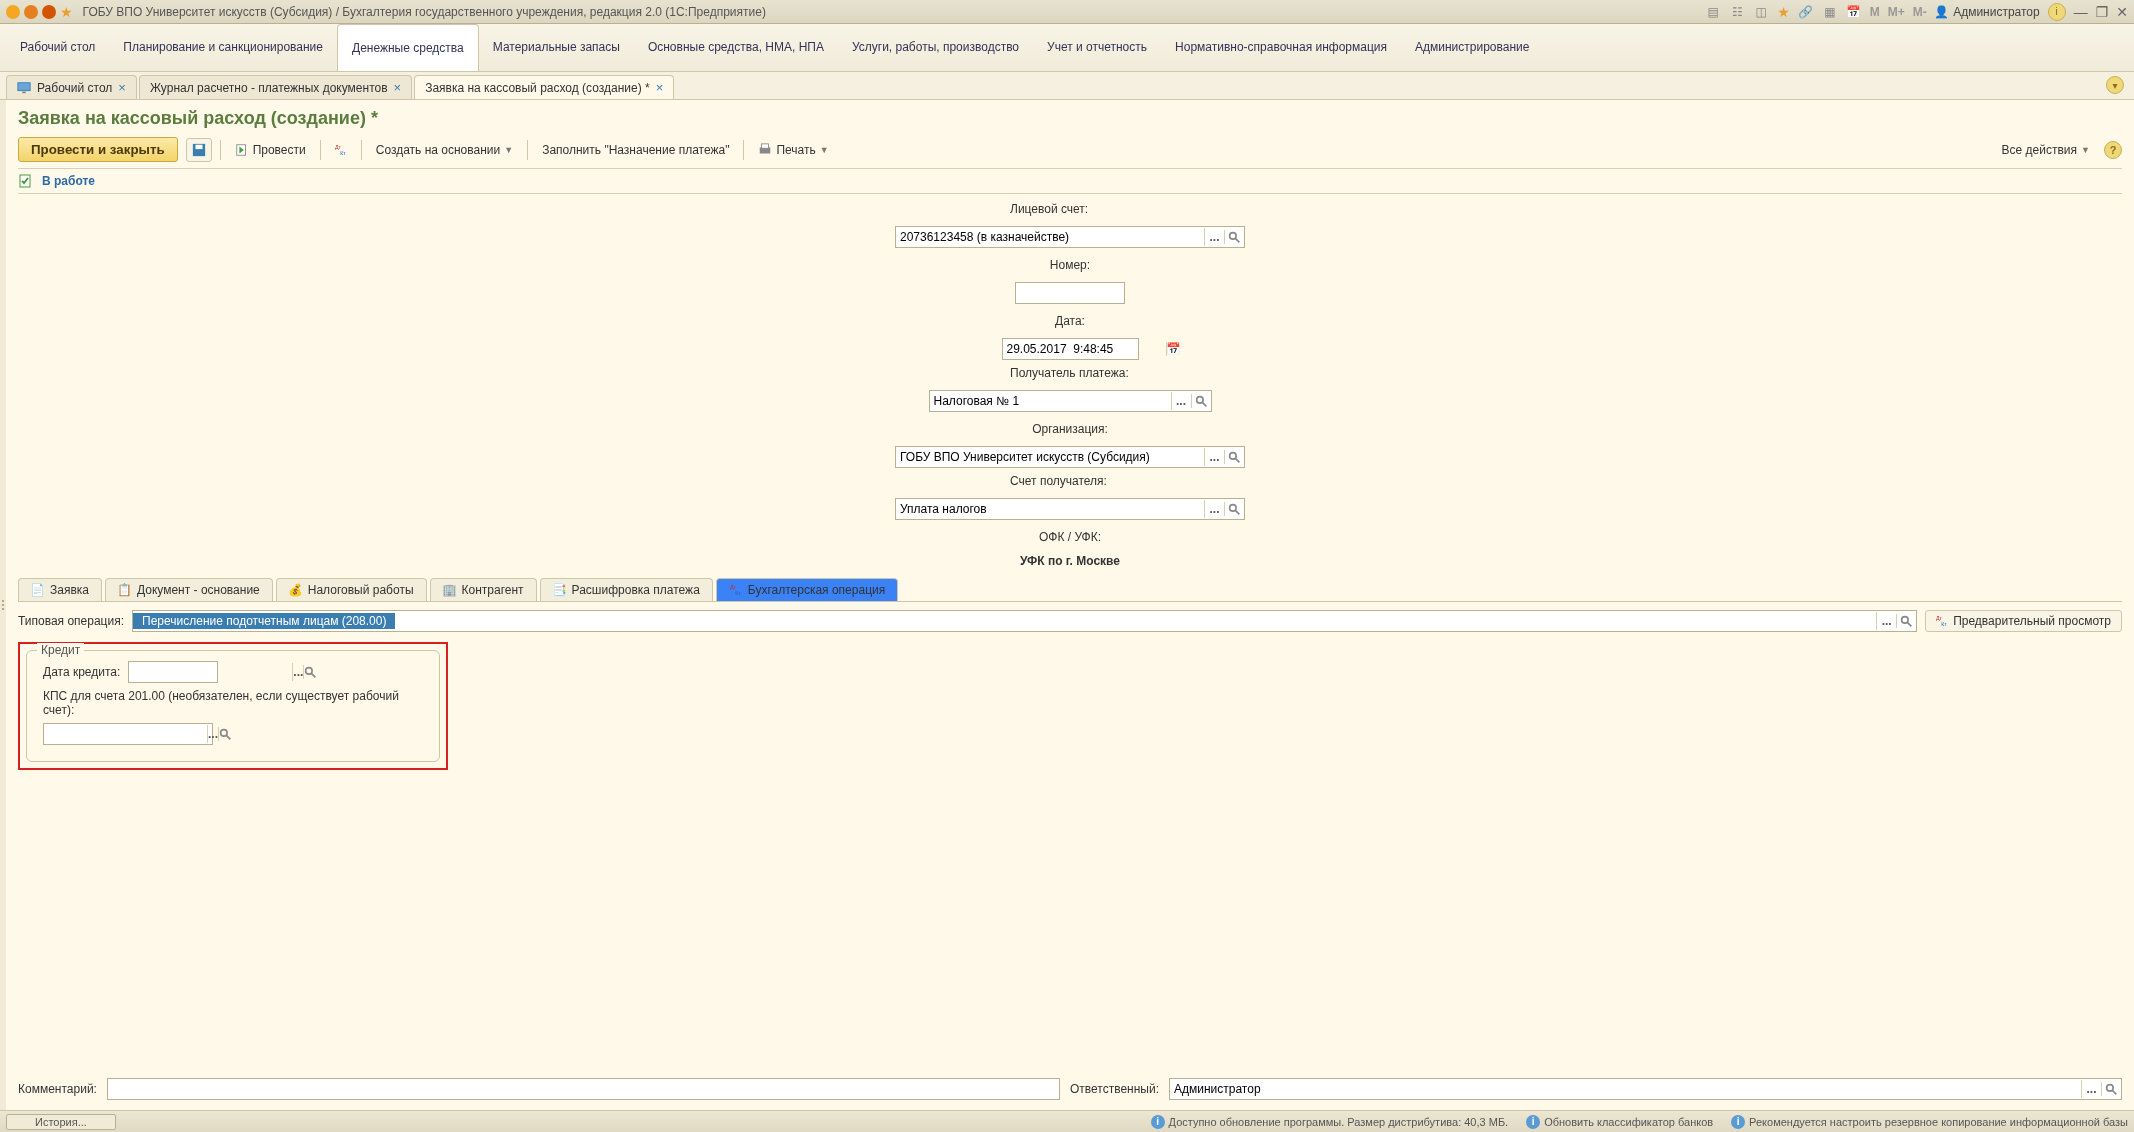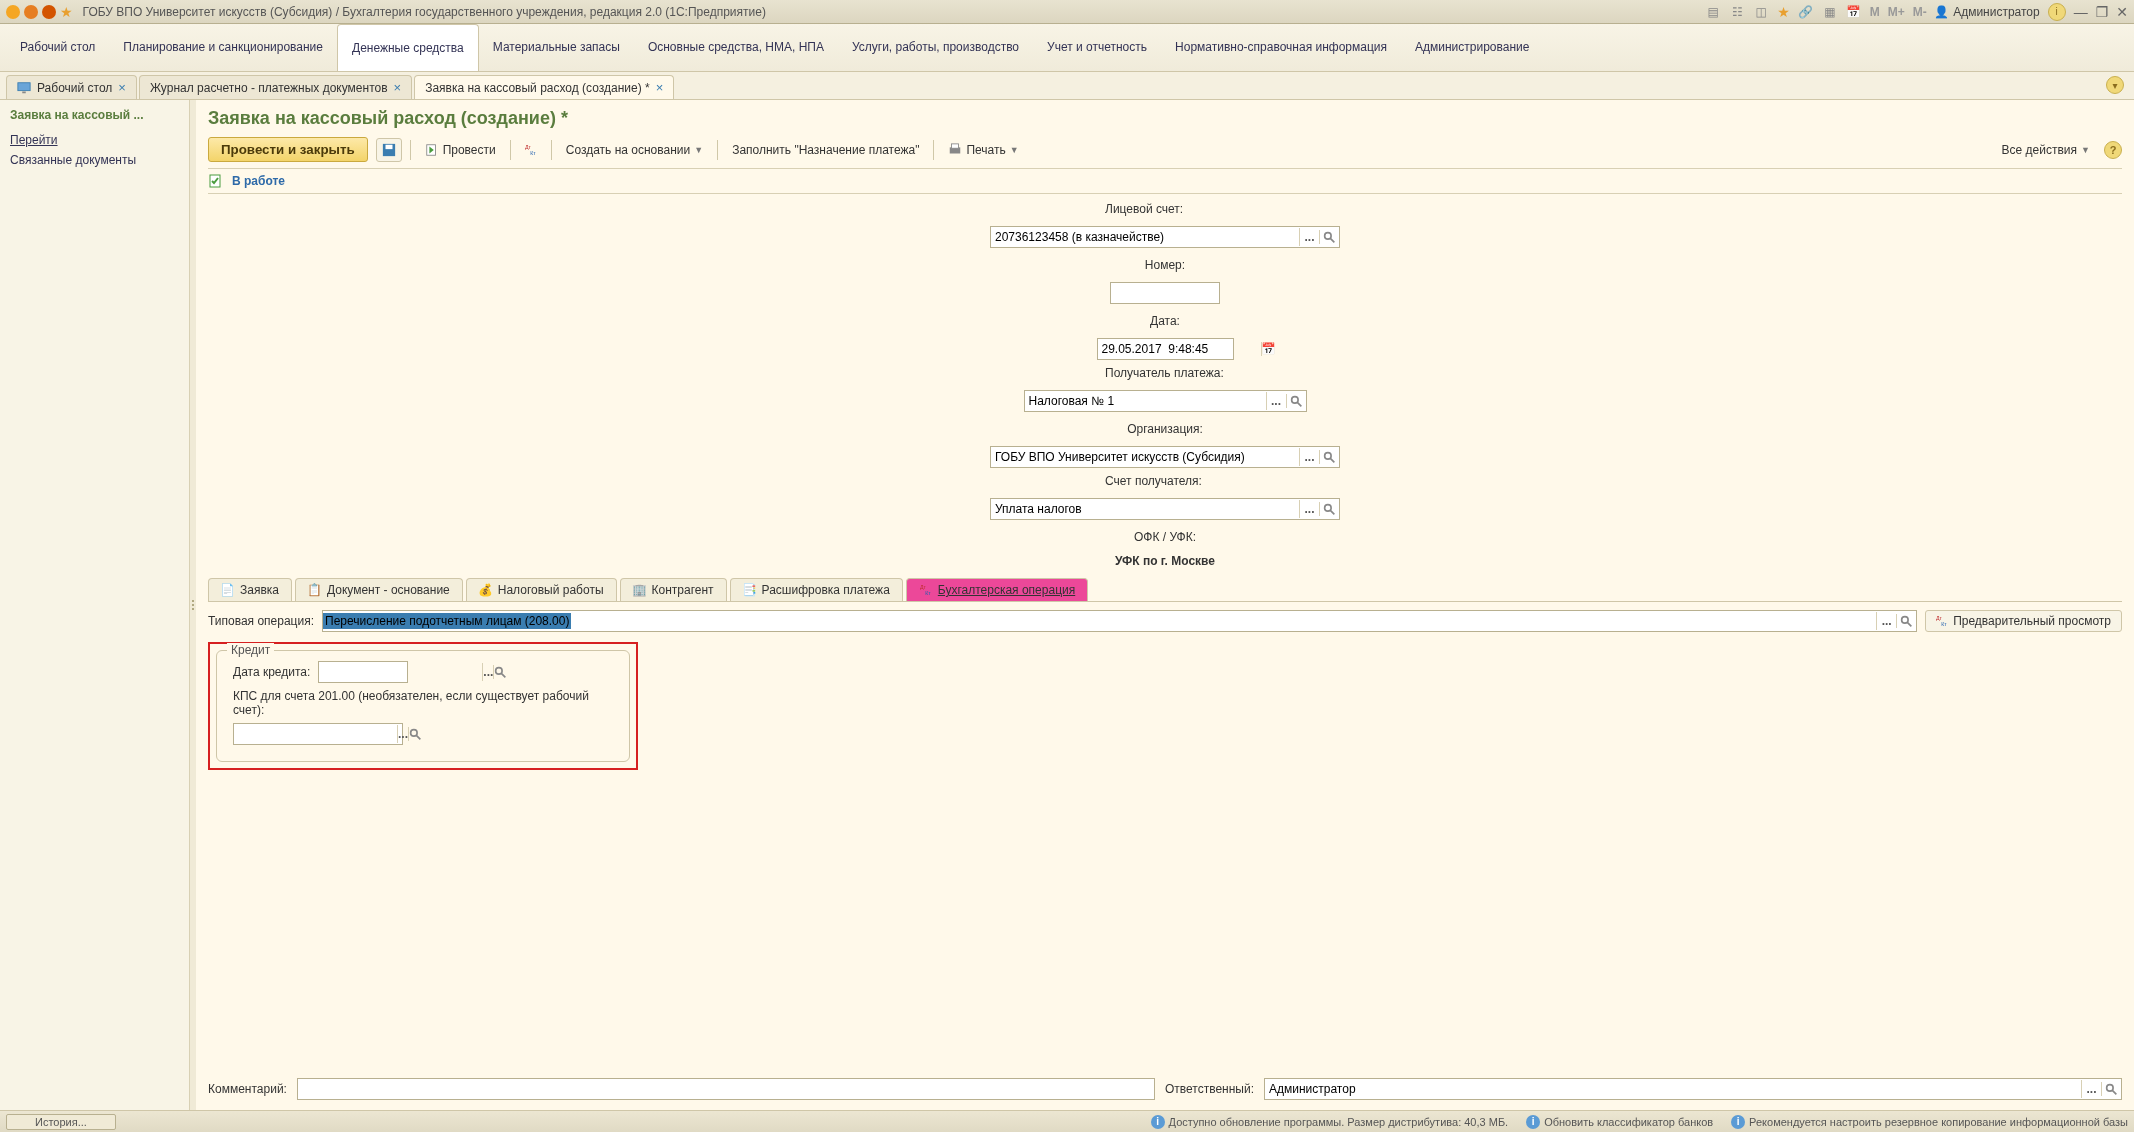--- a/index.html
+++ b/index.html
@@ -61,26 +61,26 @@
   .inp-wrap{display:flex;align-items:center;border:1px solid #b8b090;background:#fff;height:22px;}
   .inp-wrap input{border:none;outline:none;padding:0 4px;height:100%;font-size:12px;flex:1;background:transparent;}
   .dots{width:20px;text-align:center;border-left:1px solid #d8d0b4;cursor:pointer;color:#555;font-weight:bold;line-height:18px;}
   .mag{width:20px;text-align:center;border-left:1px solid #d8d0b4;cursor:pointer;}
   .mag svg{vertical-align:middle;}
   .cal{width:20px;text-align:center;border-left:1px solid #d8d0b4;cursor:pointer;}
   .bold-txt{font-weight:bold;}
 
   .subtabs{display:flex;border-bottom:1px solid #cfc6a8;margin-top:4px;}
   .subtab{display:flex;align-items:center;gap:5px;padding:4px 12px;border:1px solid #cfc6a8;border-bottom:none;border-radius:4px 4px 0 0;background:#f3eedb;margin-right:3px;cursor:pointer;}
-  .subtab.active{background:#ec4899;text-decoration:underline;}
+  .subtab.active{background:#3b82f6;}
   .subtab .sico{width:14px;height:14px;display:inline-flex;align-items:center;justify-content:center;}
 
   .op-row{display:flex;align-items:center;gap:8px;margin:8px 0;}
   .op-inp{flex:1;display:flex;align-items:center;border:1px solid #b8b090;background:#fff;height:22px;}
-  .op-inp .seltxt{background:#3a7db0;color:#000000;padding:1px 2px;}
+  .op-inp .seltxt{background:#3a7db0;color:#ffffff;padding:1px 9px;}
   .btn-preview{display:flex;align-items:center;gap:5px;border:1px solid #cfc6a8;border-radius:3px;padding:3px 10px;background:#f8f4e6;cursor:pointer;}
 
   .kredit-box{border:2px solid #d62020;padding:6px;width:430px;position:relative;margin-top:2px;}
   .kredit-inner{border:1px solid #cfc6a8;border-radius:6px;padding:10px 10px 10px 16px;position:relative;}
   .kredit-legend{position:absolute;top:-8px;left:10px;background:#fff9ea;padding:0 4px;color:#555;}
   .k-row{display:flex;align-items:center;gap:8px;margin-bottom:6px;flex-wrap:wrap;}
 
   .comment-row{display:flex;align-items:center;gap:10px;margin-top:auto;padding:6px 0;}
   .comment-row .inp-wrap{flex:1;}
 
@@ -170,25 +170,20 @@
   <div class="tab active">
     <span>Заявка на кассовый расход (создание) *</span>
     <span class="x">×</span>
   </div>
   <div class="tabbar-right">
     <span class="circle-btn">▾</span>
   </div>
 </div>
 
 <div class="body">
-  <div class="sidebar">
-    <div class="side-title">Заявка на кассовый ...</div>
-    <div class="side-link u">Перейти</div>
-    <div class="side-link">Связанные документы</div>
-  </div>
   <div class="splitter">
       <span></span>
       <span></span>
       <span></span>
     </div>
 
   <div class="main">
     <div class="page-title">Заявка на кассовый расход (создание) *</div>
 
     <div class="toolbar">

